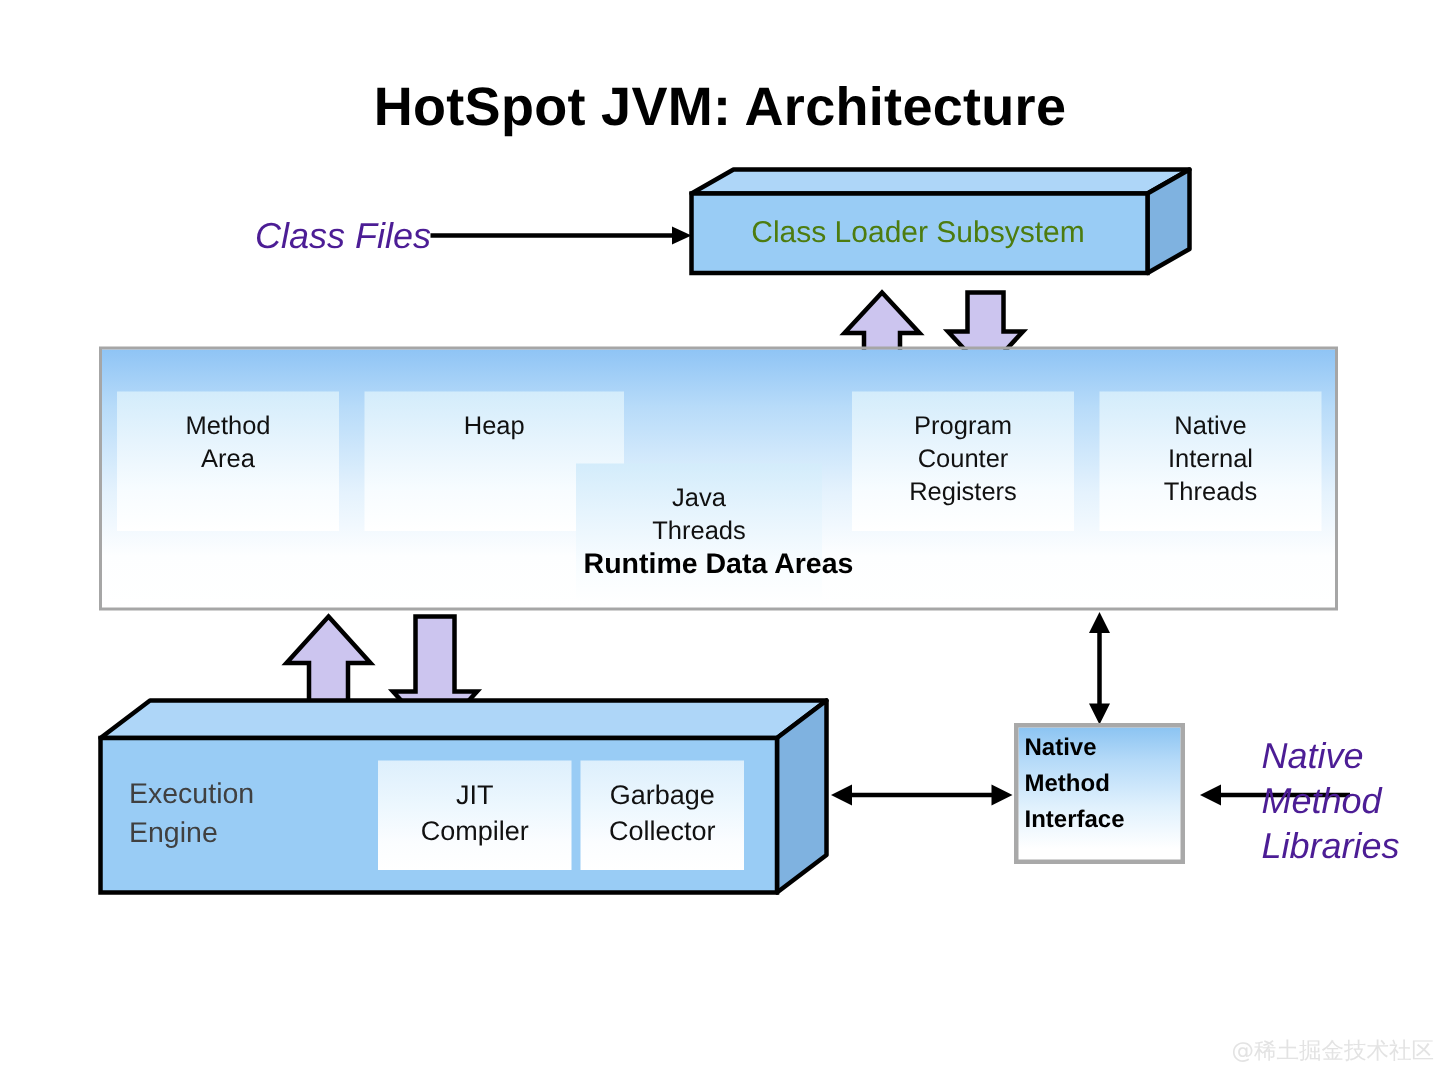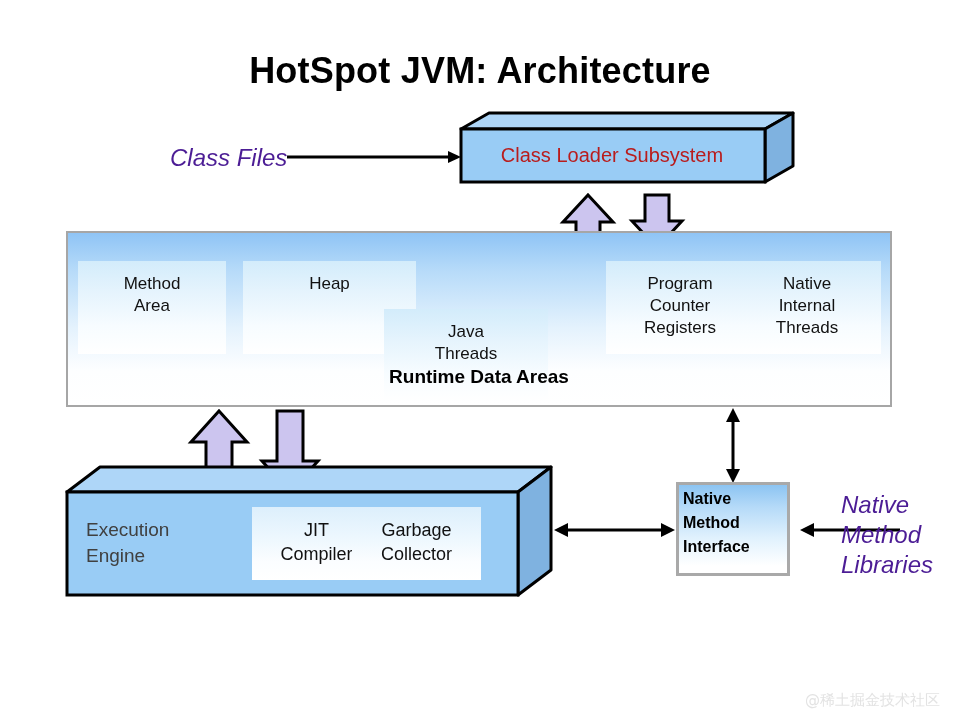--- a/index.html
+++ b/index.html
@@ -50,21 +50,21 @@
   }
 
   
   #class-loader-text {
     position: absolute;
     left: 467px;
     top: 144px;
     width: 290px;
     text-align: center;
     font-size: 20px;
-    color: #b91c1c;
+    color: #4d7c0f;
   }
 
   
   #rda-container {
     position: absolute;
     left: 66px;
     top: 231px;
     width: 826px;
     height: 176px;
     border: 2px solid #a6a6a6;
@@ -137,21 +137,21 @@
     font-size: 16px;
     font-weight: bold;
     color: #000000;
     line-height: 24px;
     white-space: pre-line;
   }
 
   
   #watermark {
     position: absolute;
-    right: 20px;
+    right: 4px;
     bottom: 10px;
     font-size: 15px;
     color: #e3e3e3;
     font-family: "DejaVu Sans", sans-serif;
     margin-left: 15px;
   }
 </style>
 </head>
 <body>
 
@@ -222,35 +222,35 @@
 
   <div id="class-loader-text">Class Loader Subsystem</div>
 
   <div id="rda-container"></div>
 
   <div class="rda-cell" style="left:78px;  width:148px;">Method
 Area</div>
   <div class="rda-cell" style="left:243px; width:173px;">Heap</div>
   <div class="rda-cell" style="left:384px; width:164px;margin-top:48px;">Java
 Threads</div>
-  <div class="rda-cell" style="left:568px; width:148px;margin-left:38px;">Program
+  <div class="rda-cell" style="left:568px; width:148px;">Program
 Counter
 Registers</div>
   <div class="rda-cell" style="left:733px; width:148px;">Native
 Internal
 Threads</div>
 
   <div id="rda-label">Runtime Data Areas</div>
 
   <div id="exec-engine-text">Execution
 Engine</div>
 
   <div class="ee-cell" style="left:224px; width:129px;margin-left:28px;">JIT
 Compiler</div>
-  <div class="ee-cell" style="left:352px; width:129px;">Garbage
+  <div class="ee-cell" style="left:387px; width:109px;">Garbage
 Collector</div>
 
   <div id="nmi-box"></div>
   <div id="nmi-text">Native
 Method
 Interface</div>
 
   <div class="plain-label" style="left:841px; top:490px; line-height:30px;">Native
 Method
 Libraries</div>

